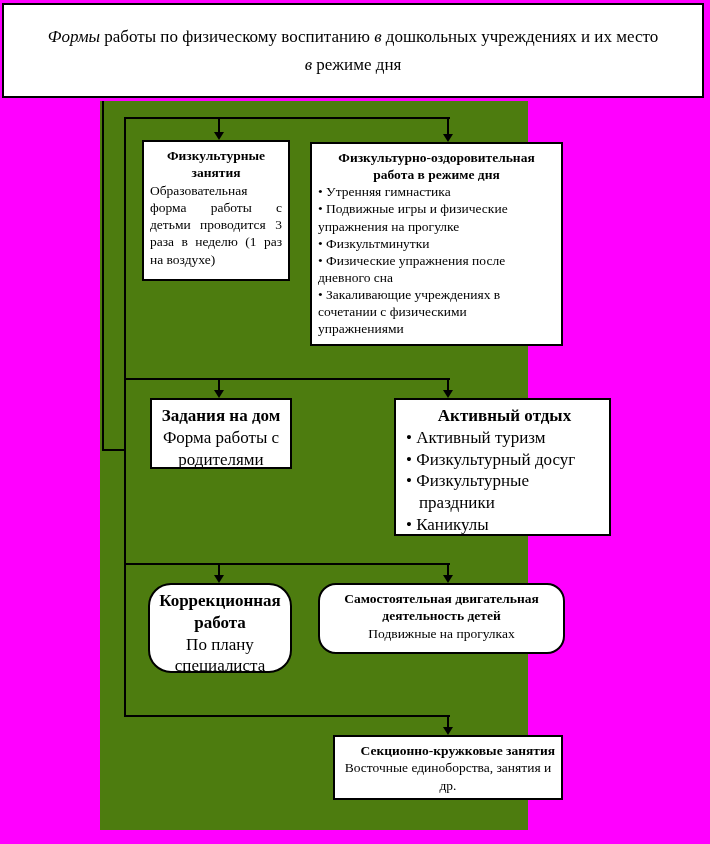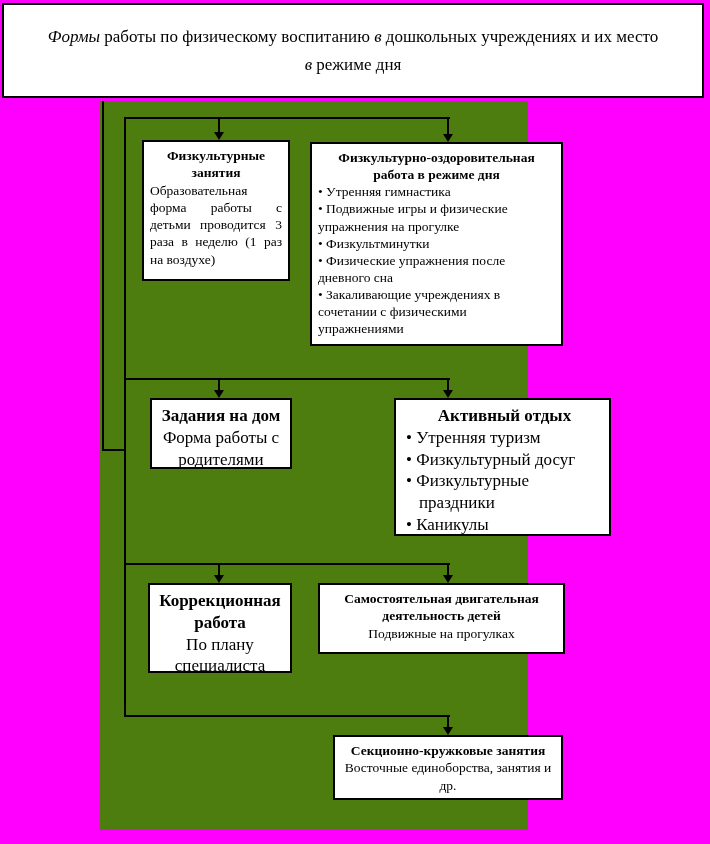--- a/index.html
+++ b/index.html
@@ -13,32 +13,32 @@
   .vline,.hline{position:absolute;background:#000;}
   .vline{width:2px;}
   .hline{height:2px;}
   .arrow{position:absolute;width:10px;display:flex;flex-direction:column;align-items:center;}
   .arrow-line{width:2px;flex:1;background:#000;}
   .arrow-head{width:0;height:0;border-left:5px solid transparent;border-right:5px solid transparent;
               border-top:8px solid #000;margin-top:-1px;}
   .box{position:absolute;border:2px solid #000;box-sizing:border-box;background:#fff;
        font-size:17px;line-height:1.28;padding:5px 6px;overflow:hidden;}
   .box-title{font-weight:bold;text-align:center;}
-  .box-title.left{text-align:center;}
+  .box-title.left{text-align:right;}
   .box-body{text-align:center;}
   .box-body.justify{text-align:justify;}
   .blist{list-style:none;margin:0;padding:0;}
   .blist li{margin:0;}
   .blist.hang li{padding-left:13px;text-indent:-13px;}
   .b1{left:42px;top:39px;width:148px;height:141px;font-size:13.5px;}
   .b2{left:210px;top:41px;width:253px;height:204px;font-size:13.5px;line-height:1.27;}
   .b3{left:50px;top:297px;width:142px;height:71px;}
   .b4{left:246px;top:297px;width:217px;height:138px;padding-left:10px;margin-left:48px;}
-  .b5{left:48px;top:482px;width:144px;height:90px;}
-  .b6{left:218px;top:482px;width:247px;height:71px;font-size:13.5px;}
+  .b5{left:48px;top:482px;width:144px;height:90px;border-radius:23px;}
+  .b6{left:218px;top:482px;width:247px;height:71px;font-size:13.5px;border-radius:18px;}
   .b7{left:233px;top:634px;width:230px;height:65px;font-size:13.5px;}
 </style>
 </head>
 <body>
 
 <div class="page">
 
   <div class="title-box">
     <div>
       <span class="italic">Формы</span><span> работы по физическому воспитанию </span><span class="italic">в</span><span> дошкольных учреждениях и их место</span><br>
@@ -102,21 +102,21 @@
     </div>
 
     <div class="box b3">
       <div class="box-title">Задания на дом</div>
       <div class="box-body">Форма работы с родителями</div>
     </div>
 
     <div class="box b4">
       <div class="box-title">Активный отдых</div>
       <ul class="blist hang">
-          <li>• Утренняя туризм</li>
+          <li>• Активный туризм</li>
           <li>• Физкультурный досуг</li>
           <li>• Физкультурные праздники</li>
           <li>• Каникулы</li>
           <li>• Дни здоровья</li>
         </ul>
     </div>
 
     <div class="box b5">
       <div class="box-title">Коррекционная работа</div>
       <div class="box-body">По плану специалиста</div>

